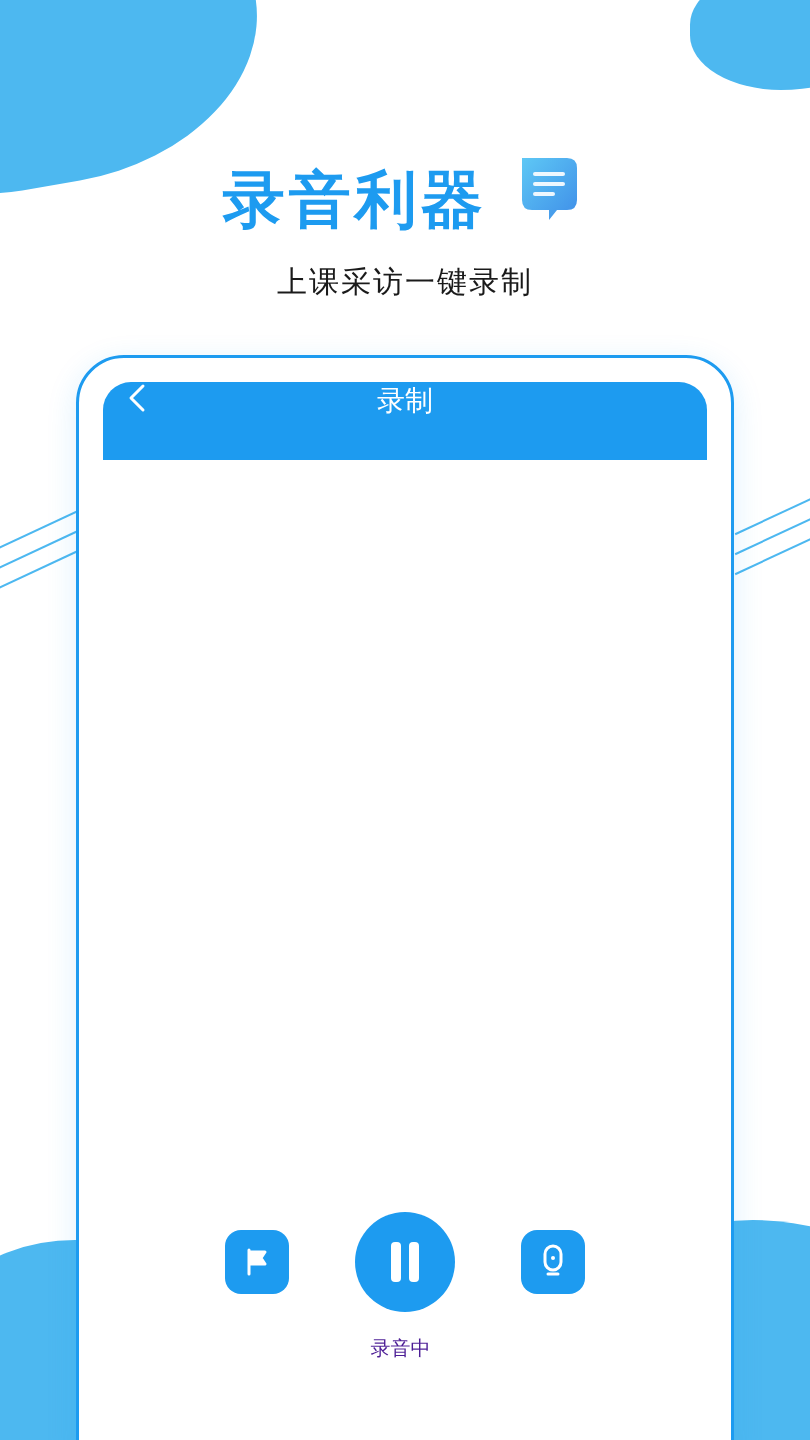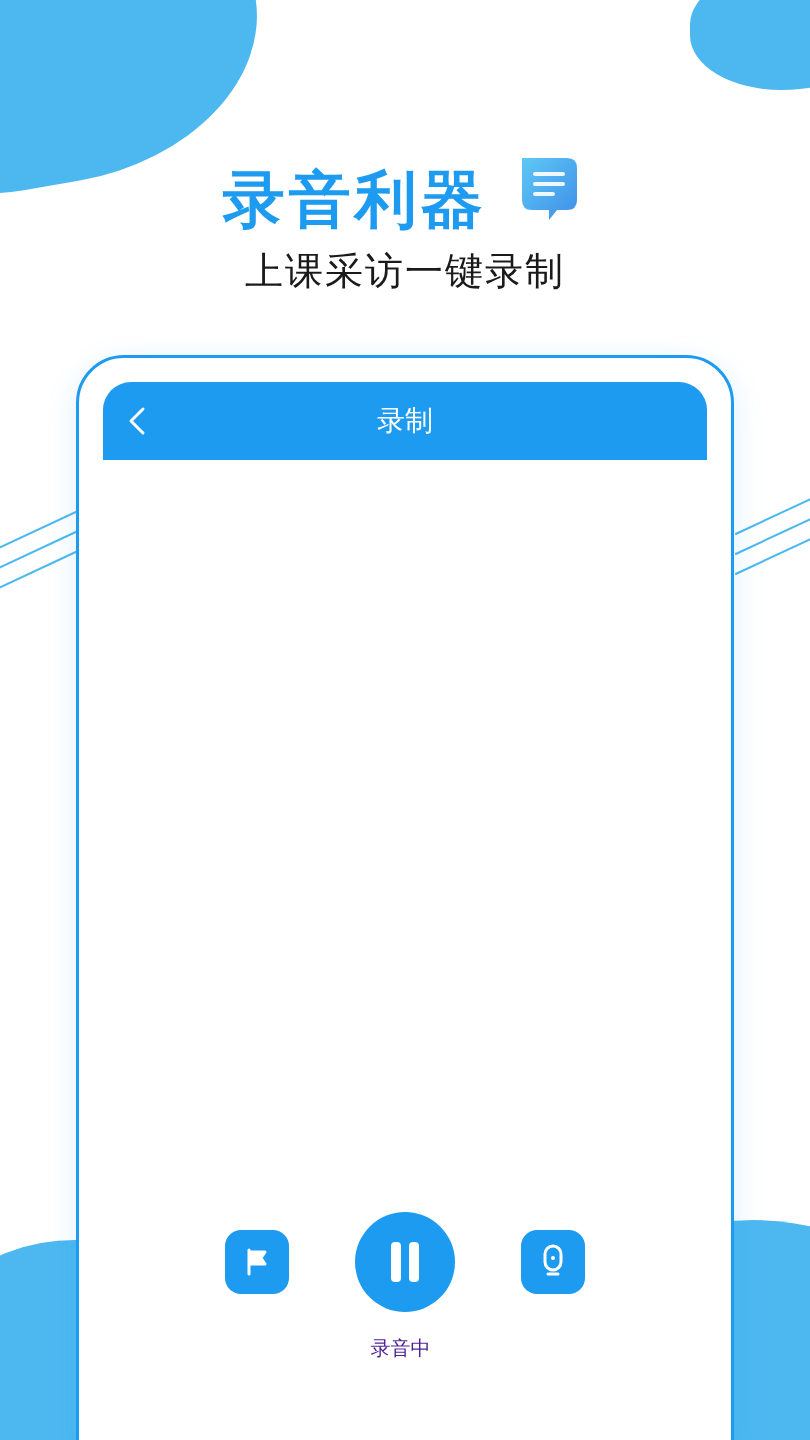--- a/index.html
+++ b/index.html
@@ -108,22 +108,22 @@
     
     .chat-icon {
       display: inline-block;
       vertical-align: middle;
       margin-left: 16px;
       position: relative;
       top: -10px;
     }
     
     .subtitle {
-      margin-top: 4px;
-      font-size: 38px;
+      margin-top: 20px;
+      font-size: 30px;
       font-weight: 500;
       color: #1a1a1a;
       letter-spacing: 2px;
       text-align: center;
     }
     
     
     .phone-frame {
       position: absolute;
       top: 355px;
@@ -144,21 +144,21 @@
       border-radius: 28px 28px 0 0;
       overflow: hidden;
       height: 100%;
     }
     
     
     .app-bar {
       background: #1D9BF0;
       height: 78px;
       display: flex;
-      align-items: center;
+      align-items: flex-start;
       position: relative;
     }
     
     .back-btn {
       position: absolute;
       left: 24px;
       color: #ffffff;
       font-size: 28px;
       display: flex;
       align-items: center;

